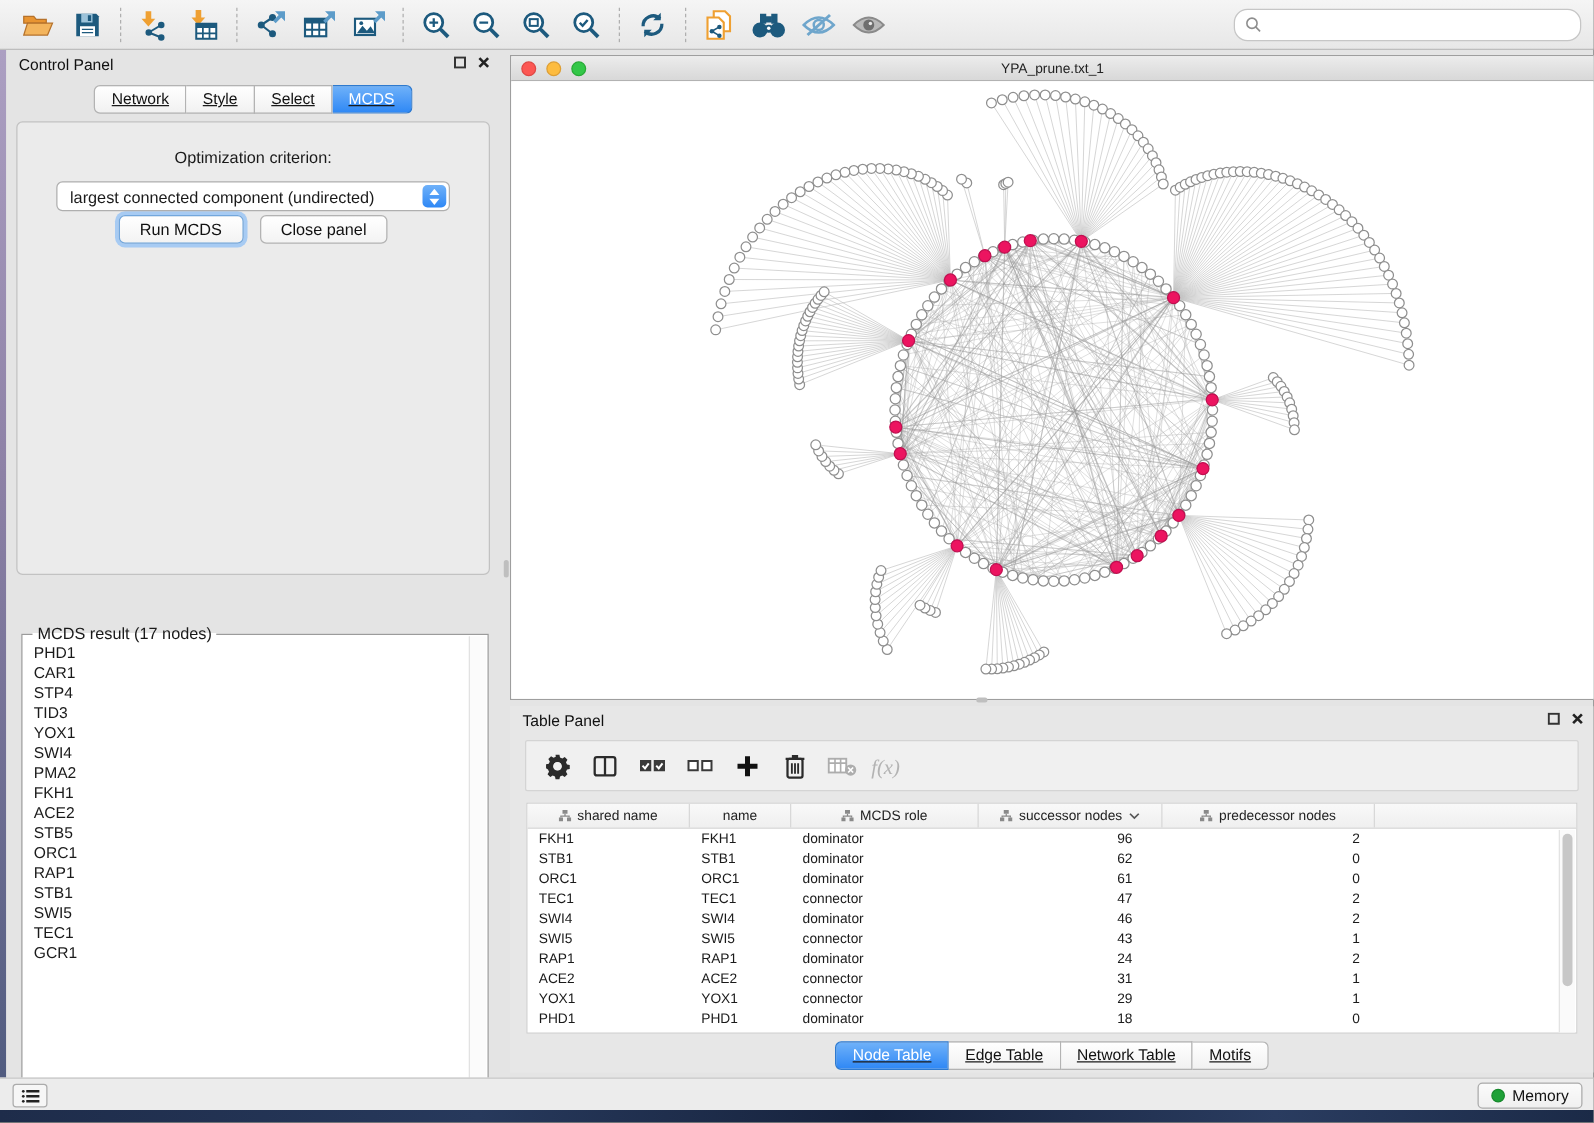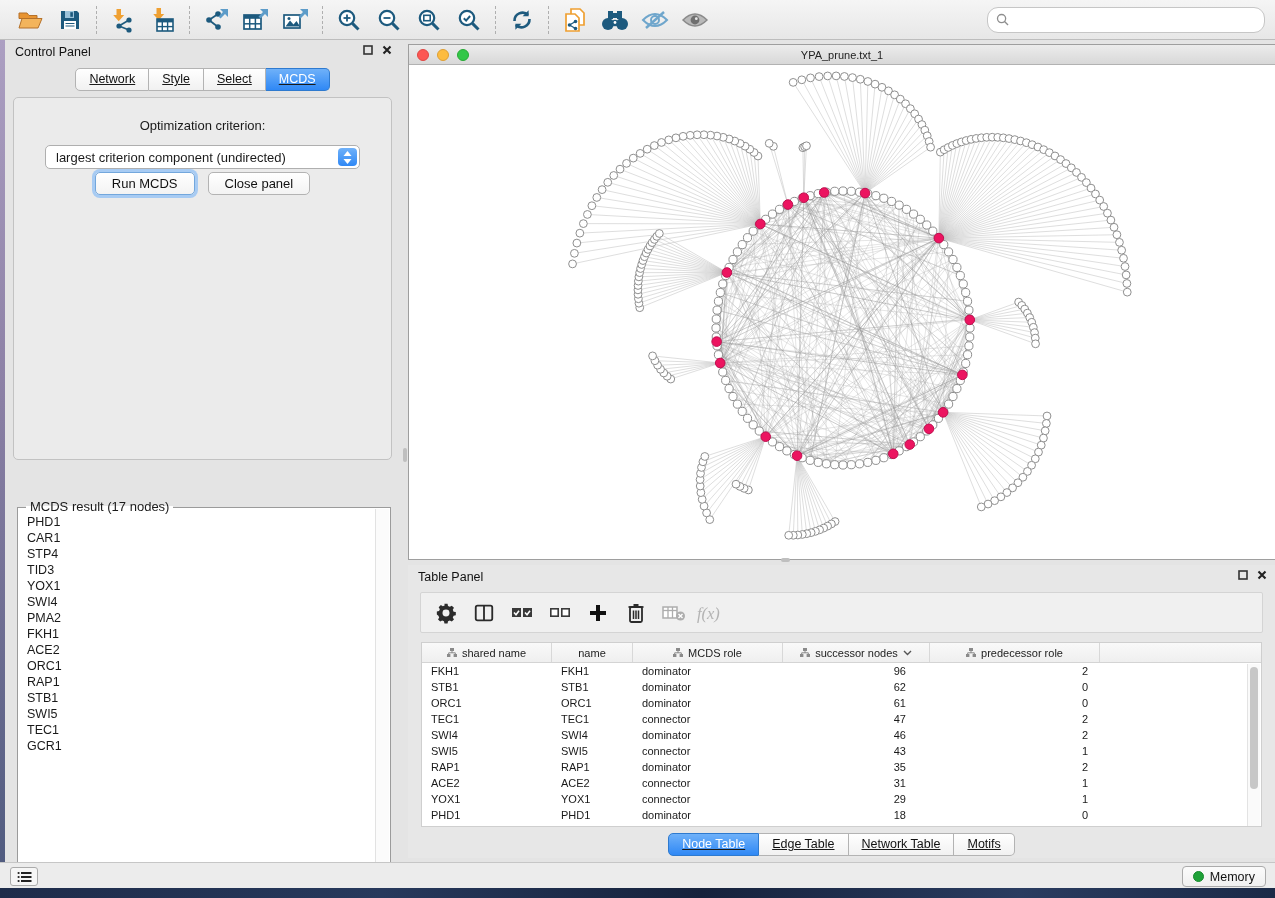--- a/index.html
+++ b/index.html
@@ -269,21 +269,21 @@
           <div class="tab">Network</div>
           <div class="tab">Style</div>
           <div class="tab">Select</div>
           <div class="tab active">MCDS</div>
         </div>
       </div>
 
     <div class="tabpanel">
       <div class="optlabel">Optimization criterion:</div>
       <div class="dropdown">
-        <span>largest criterion component (undirected)</span>
+        <span>largest connected component (undirected)</span>
         <span class="dd-step">
           <svg width="9" height="6" viewBox="0 0 9 6">
               <path d="M4.5 0 L8.5 5 H0.5 Z" fill="#fff"></path>
             </svg>
           <svg width="9" height="6" viewBox="0 0 9 6">
               <path d="M4.5 6 L8.5 1 H0.5 Z" fill="#fff"></path>
             </svg>
         </span>
       </div>
       <div class="btnrow">
@@ -297,20 +297,21 @@
       <ul class="mcds-list" id="mcds-list">
           <li>PHD1</li>
           <li>CAR1</li>
           <li>STP4</li>
           <li>TID3</li>
           <li>YOX1</li>
           <li>SWI4</li>
           <li>PMA2</li>
           <li>FKH1</li>
           <li>ACE2</li>
+          <li>STB5</li>
           <li>ORC1</li>
           <li>RAP1</li>
           <li>STB1</li>
           <li>SWI5</li>
           <li>TEC1</li>
           <li>GCR1</li>
         </ul>
       <div class="result-scroll"></div>
     </div>
   </div>
@@ -1314,21 +1315,21 @@
               <path d="M1 1 l3.5 3.5 L8 1" fill="none" stroke="#555" stroke-width="1.4"></path>
             </svg>
           </div>
           <div class="th" style="width: 170px;">
             <svg width="10" height="10" viewBox="0 0 10 10">
               <rect x="3" y="0" width="4" height="3" fill="#8A8A8A"></rect>
               <rect x="0" y="6" width="3.4" height="3" fill="#8A8A8A"></rect>
               <rect x="6.6" y="6" width="3.4" height="3" fill="#8A8A8A"></rect>
               <path d="M5 3v2M1.7 6V4.8h6.6V6" stroke="#8A8A8A" fill="none"></path>
             </svg>
-            <span>predecessor role</span>
+            <span>predecessor nodes</span>
           </div>
         </div>
       <div id="table-body">
           <div class="trow">
             <div class="td" style="width: 130px;">FKH1</div>
             <div class="td" style="width: 81px;">FKH1</div>
             <div class="td" style="width: 150px;">dominator</div>
             <div class="td num" style="width: 147px; padding-right: 24px;">96</div>
             <div class="td num" style="width: 170px; padding-right: 12px;">2</div>
           </div>
@@ -1364,21 +1365,21 @@
             <div class="td" style="width: 130px;">SWI5</div>
             <div class="td" style="width: 81px;">SWI5</div>
             <div class="td" style="width: 150px;">connector</div>
             <div class="td num" style="width: 147px; padding-right: 24px;">43</div>
             <div class="td num" style="width: 170px; padding-right: 12px;">1</div>
           </div>
           <div class="trow">
             <div class="td" style="width: 130px;">RAP1</div>
             <div class="td" style="width: 81px;">RAP1</div>
             <div class="td" style="width: 150px;">dominator</div>
-            <div class="td num" style="width: 147px; padding-right: 24px;">35</div>
+            <div class="td num" style="width: 147px; padding-right: 24px;">24</div>
             <div class="td num" style="width: 170px; padding-right: 12px;">2</div>
           </div>
           <div class="trow">
             <div class="td" style="width: 130px;">ACE2</div>
             <div class="td" style="width: 81px;">ACE2</div>
             <div class="td" style="width: 150px;">connector</div>
             <div class="td num" style="width: 147px; padding-right: 24px;">31</div>
             <div class="td num" style="width: 170px; padding-right: 12px;">1</div>
           </div>
           <div class="trow">

